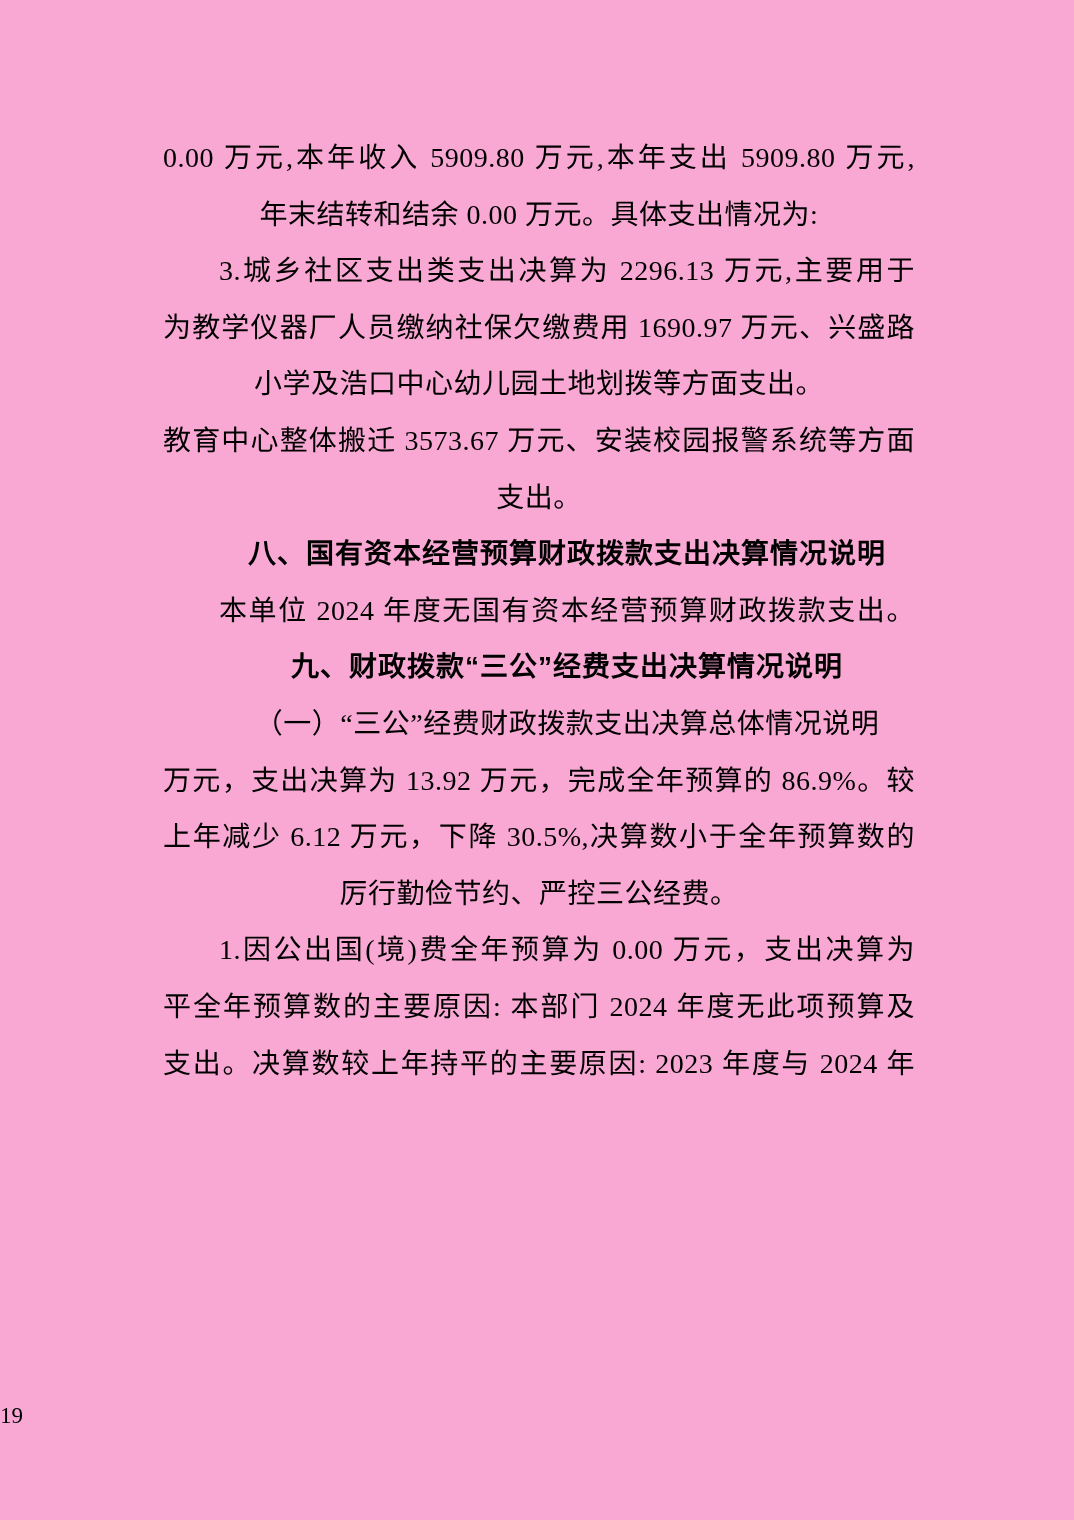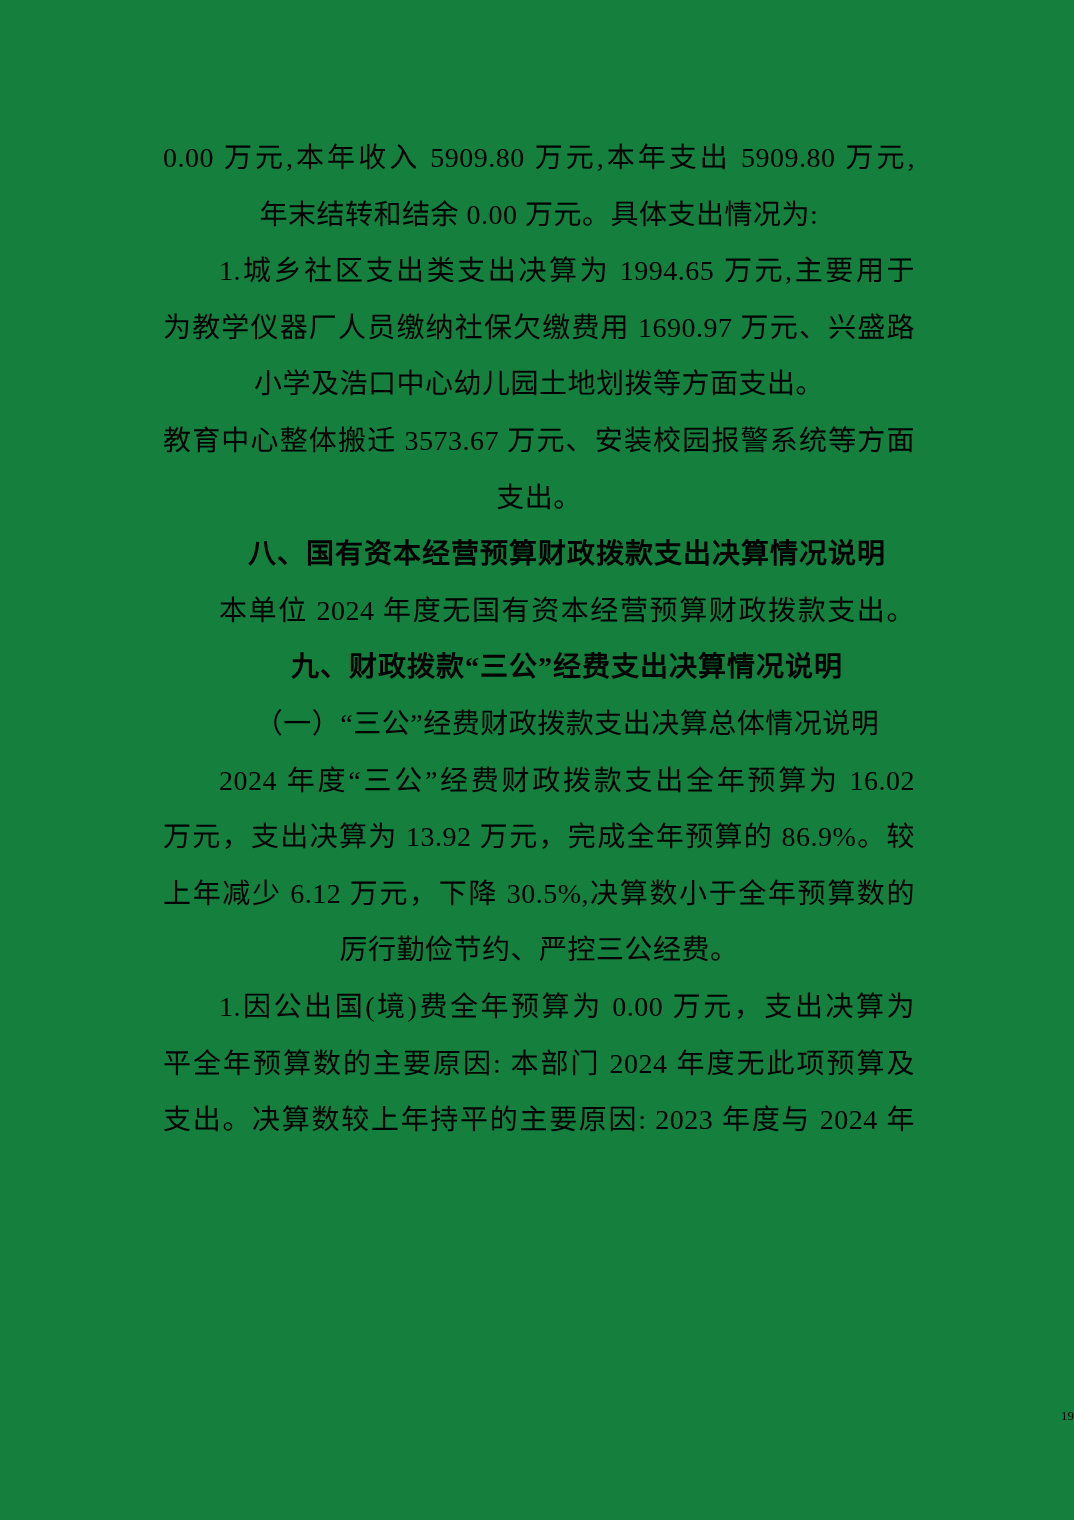--- a/index.html
+++ b/index.html
@@ -4,21 +4,21 @@
 <style>
   html, body {
     margin: 0;
     padding: 0;
     background: #ffffff;
   }
   .page {
     position: relative;
     width: 1074px;
     height: 1520px;
-    background: #15803d;
+    background: #f9a8d4;
     color: #000000;
     font-family: "Liberation Serif", "DejaVu Serif", serif;
     overflow: hidden;
   }
   .textblock {
     position: absolute;
     left: 163px;
     top: 130px;
     width: 752px;
   }
@@ -35,52 +35,51 @@
     text-align: justify;
     text-align-last: justify;
     text-justify: inter-character;
   }
   
   .ind {
     text-indent: 2em;
   }
   
   .hd {
-    font-family: Liberation Serif, serif;
+    font-family: Liberation Sans, sans-serif;
     font-weight: bold;
     letter-spacing: 1px;
   }
   .page-number {
     position: absolute;
     top: 1404px;
     left: 0;
     width: 100%;
-    text-align: right;
-    font-size: 13px;
+    text-align: left;
+    font-size: 23px;
     line-height: 24px;
     font-family: "Liberation Serif", "DejaVu Serif", serif;
   }
 </style>
 </head>
 <body>
 
 <div class="page">
   <div class="textblock">
     <div class="ln full">0.00 万元,本年收入 5909.80 万元,本年支出 5909.80 万元,</div>
     <div class="ln">年末结转和结余 0.00 万元。具体支出情况为:</div>
-    <div class="ln ind full">1.城乡社区支出类支出决算为 1994.65 万元,主要用于</div>
+    <div class="ln ind full">3.城乡社区支出类支出决算为 2296.13 万元,主要用于</div>
     <div class="ln full">为教学仪器厂人员缴纳社保欠缴费用 1690.97 万元、兴盛路</div>
     <div class="ln">小学及浩口中心幼儿园土地划拨等方面支出。</div>
     <div class="ln full">教育中心整体搬迁 3573.67 万元、安装校园报警系统等方面</div>
     <div class="ln">支出。</div>
     <div class="ln ind hd">八、国有资本经营预算财政拨款支出决算情况说明</div>
     <div class="ln ind full">本单位 2024 年度无国有资本经营预算财政拨款支出。</div>
     <div class="ln ind hd">九、财政拨款“三公”经费支出决算情况说明</div>
     <div class="ln ind">（一）“三公”经费财政拨款支出决算总体情况说明</div>
-    <div class="ln ind full">2024 年度“三公”经费财政拨款支出全年预算为 16.02</div>
     <div class="ln full">万元，支出决算为 13.92 万元，完成全年预算的 86.9%。较</div>
     <div class="ln full">上年减少 6.12 万元，下降 30.5%,决算数小于全年预算数的</div>
     <div class="ln">厉行勤俭节约、严控三公经费。</div>
     <div class="ln ind full">1.因公出国(境)费全年预算为 0.00 万元，支出决算为</div>
     <div class="ln full">平全年预算数的主要原因: 本部门 2024 年度无此项预算及</div>
     <div class="ln full">支出。决算数较上年持平的主要原因: 2023 年度与 2024 年</div>
   </div>
   <div class="page-number">19</div>
 </div>
 

